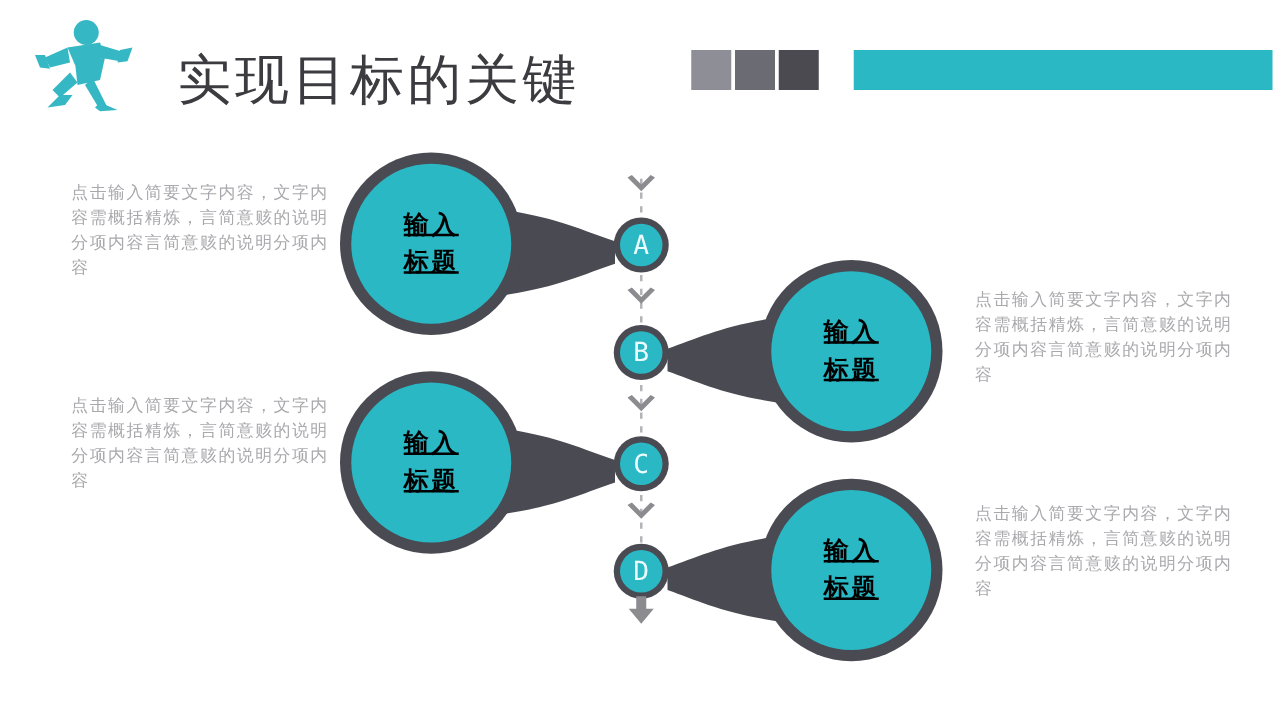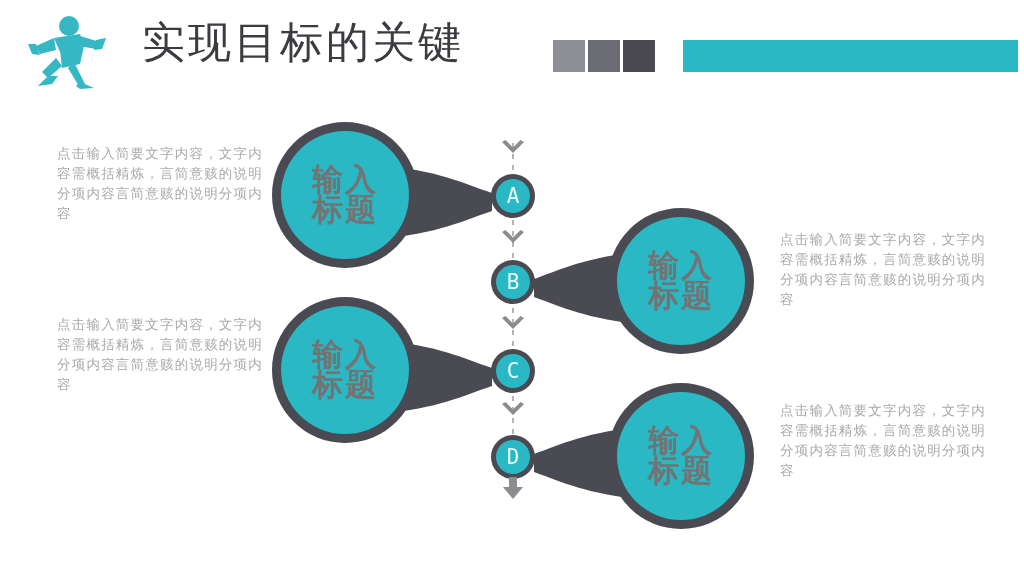--- a/index.html
+++ b/index.html
@@ -9,47 +9,48 @@
     font-family:"Liberation Sans","DejaVu Sans",sans-serif;
     overflow:hidden;
     position:relative;
   }
   .slide{position:relative;width:1024px;height:576px;overflow:hidden;background:#fff;}
 
   
   .header{position:absolute;left:0;top:0;width:1024px;height:105px;}
   .logo{position:absolute;left:22px;top:12px;width:86px;height:78px;}
   .title{
-    position:absolute;left:142px;top:16px;
+    position:absolute;left:142px;top:38px;
     font-size:43px;line-height:52px;
     color:#3b3b40;
     letter-spacing:3px;
     font-weight:normal;
     white-space:nowrap;
   }
   .sqr{position:absolute;top:40px;width:32px;height:32px;}
   .sq1{left:553px;background:#8e8e96;}
   .sq2{left:588px;background:#6b6b73;}
   .sq3{left:623px;background:#4a4a50;}
   .bar{position:absolute;left:683px;top:40px;width:335px;height:32px;background:#2ab8c4;}
 
   
   .diagram{position:absolute;left:0;top:105px;width:1024px;height:471px;}
   .diagram svg{position:absolute;left:0;top:0;}
 
   .bigLabel{
     position:absolute;
-    color:#737373;
-    font-size:31px;
+    color:#000000;
+    font-size:20px;
     line-height:30px;
     font-weight:bold;
     text-align:center;
     letter-spacing:2px;
     width:140px;
     pointer-events:none;
+    text-decoration:underline;
   }
   .letter{
     position:absolute;
     color:#eafcff;
     font-size:21px;
     line-height:21px;
     text-align:center;
     width:44px;
     font-family:"DejaVu Sans Mono","Liberation Mono",monospace;
     letter-spacing:0;

